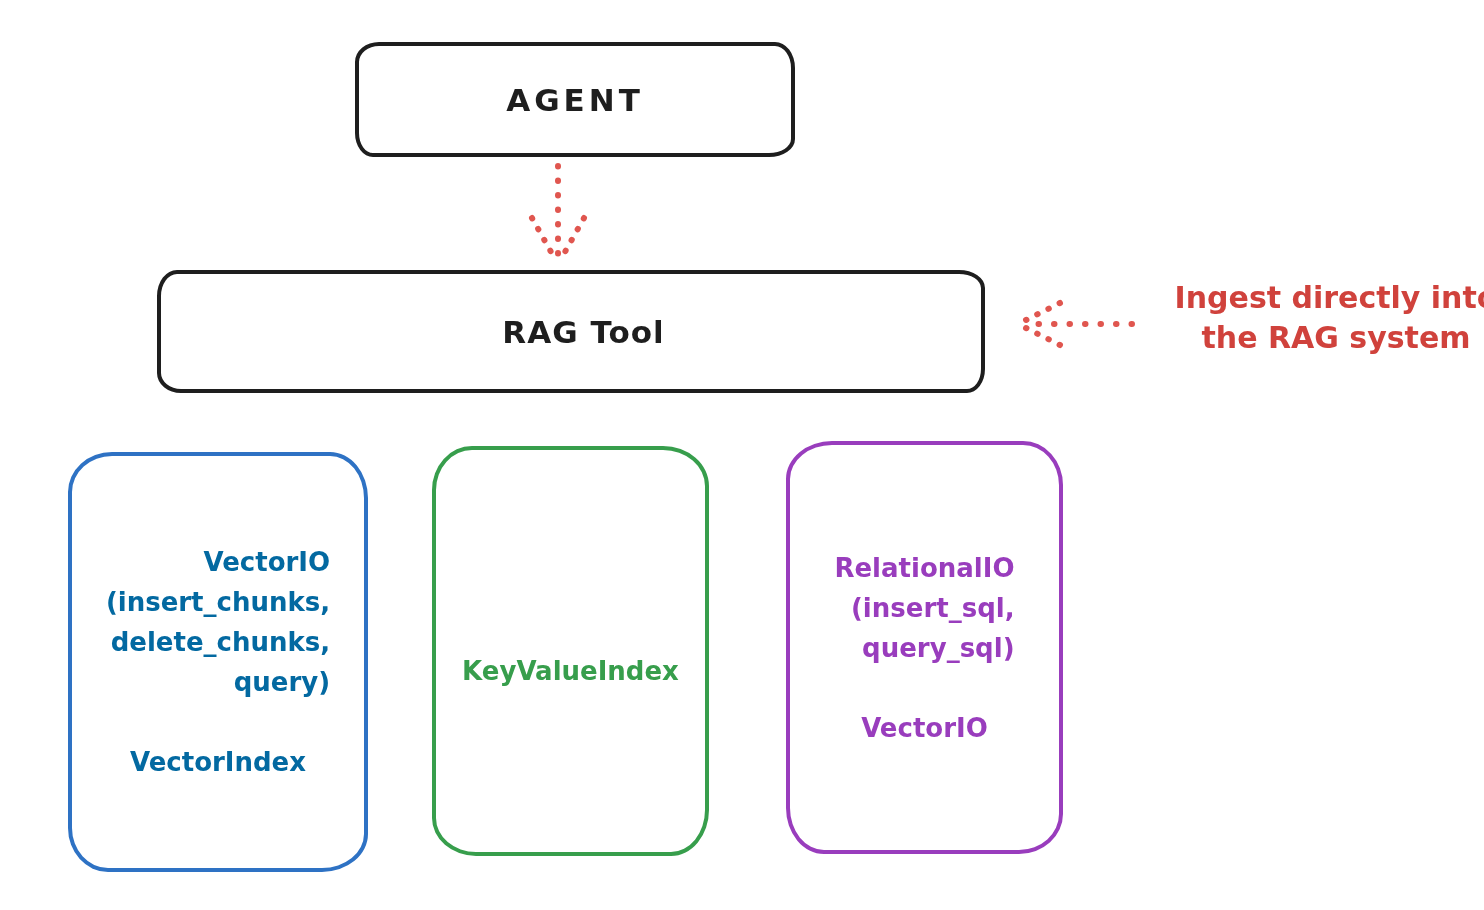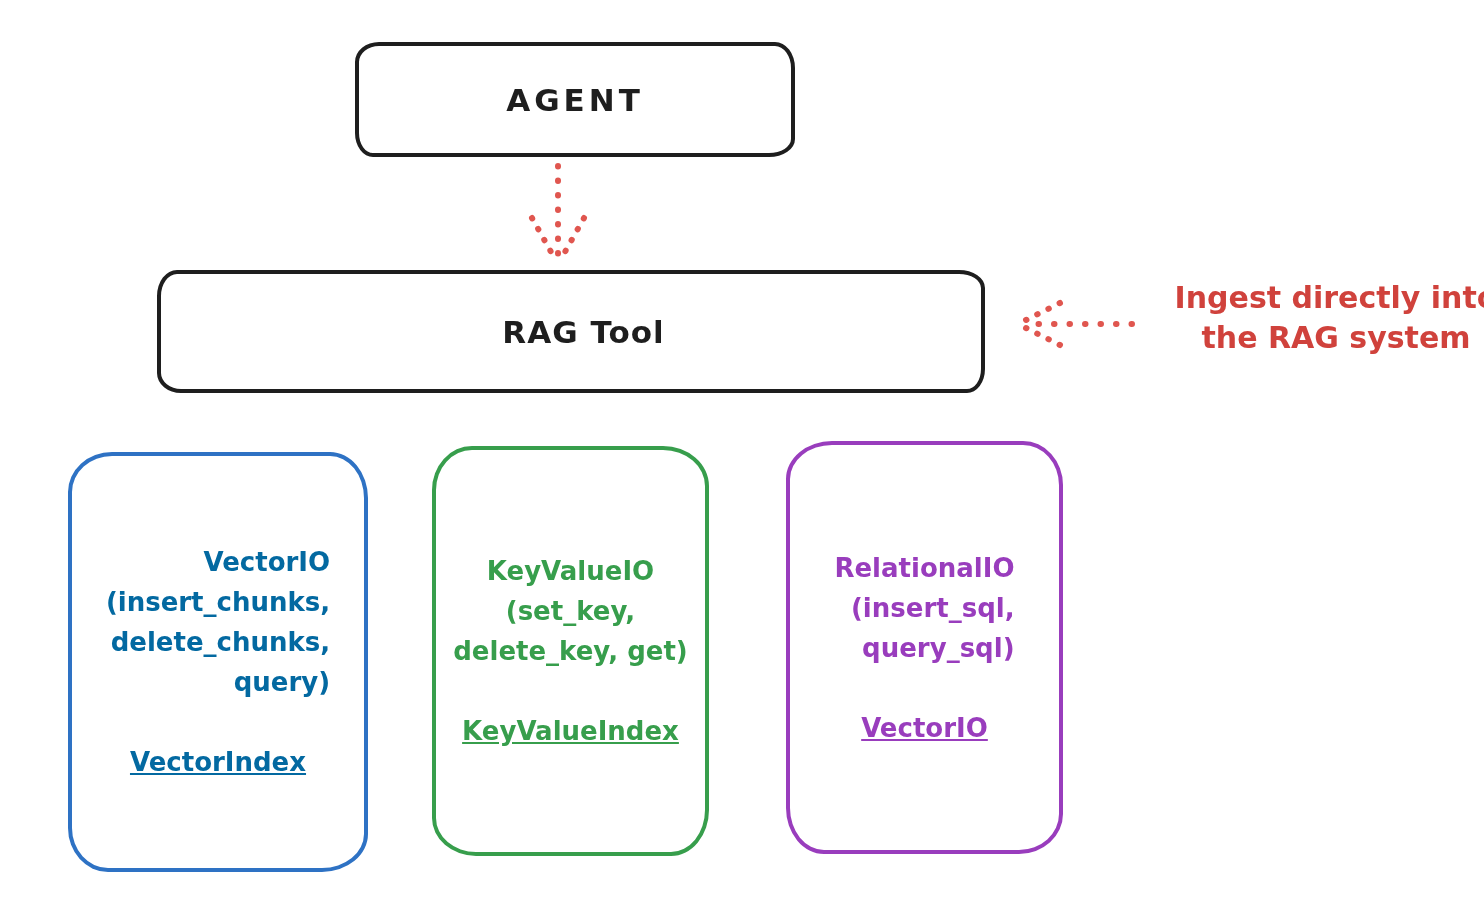--- a/index.html
+++ b/index.html
@@ -69,21 +69,20 @@
   .backend-relational {
     left: 786px; top: 441px;
     width: 277px; height: 413px;
     border: 4px solid #993dbd;
     color: #993dbd;
     border-radius: 46px 40px 44px 38px / 38px 44px 40px 46px;
     text-align: right;
   }
   .index-label {
     margin-top: 40px;
-    text-decoration: underline;
   }
   .preline {
     white-space: pre-line;
   }
   .arrow {
     position: absolute;
   }
   .arrow-down {
     left: 498px; top: 160px;
     width: 120px; height: 108px;
@@ -137,23 +136,20 @@
 
   <div class="box backend-box backend-vector">
     <div class="preline">VectorIO
 (insert_chunks,
 delete_chunks,
 query)</div>
     <div class="index-label">VectorIndex</div>
   </div>
 
   <div class="box backend-box backend-keyvalue">
-    <div class="preline">KeyValueIO
-(set_key,
-delete_key, get)</div>
     <div class="index-label">KeyValueIndex</div>
   </div>
 
   <div class="box backend-box backend-relational">
     <div class="preline">RelationalIO
 (insert_sql,
 query_sql)</div>
     <div class="index-label">VectorIO</div>
   </div>
 

